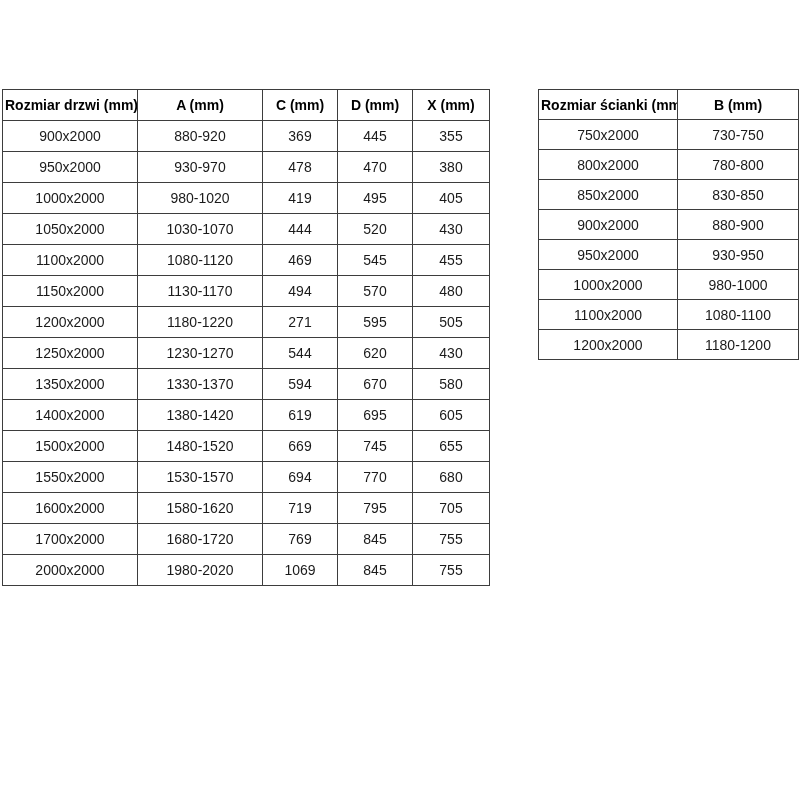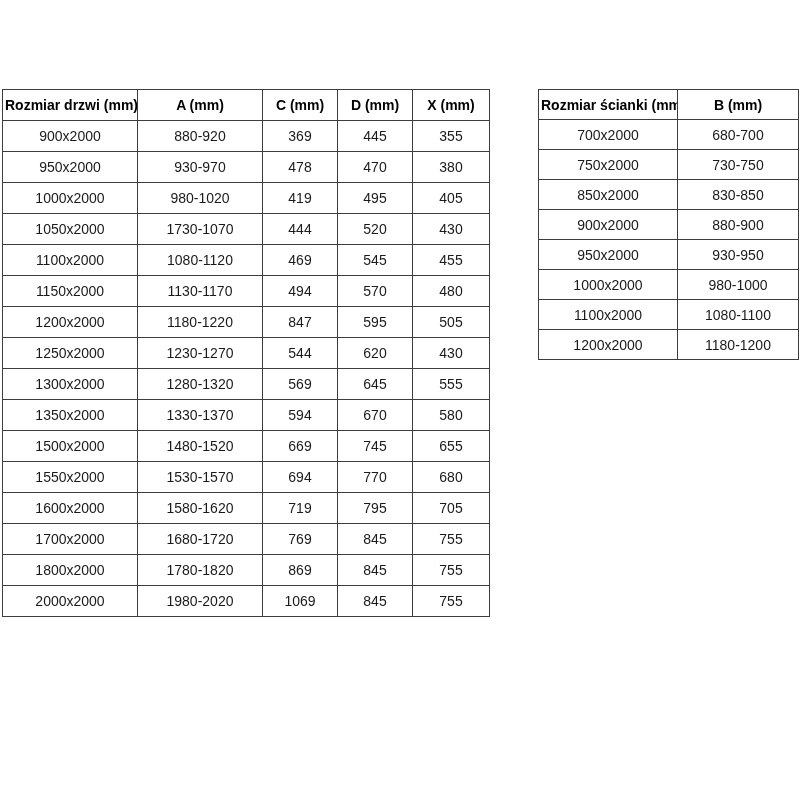--- a/index.html
+++ b/index.html
@@ -101,21 +101,21 @@
         </tr>
         <tr>
           <td>1000x2000</td>
           <td>980-1020</td>
           <td>419</td>
           <td>495</td>
           <td>405</td>
         </tr>
         <tr>
           <td>1050x2000</td>
-          <td>1730-1070</td>
+          <td>1030-1070</td>
           <td>444</td>
           <td>520</td>
           <td>430</td>
         </tr>
         <tr>
           <td>1100x2000</td>
           <td>1080-1120</td>
           <td>469</td>
           <td>545</td>
           <td>455</td>
@@ -123,46 +123,46 @@
         <tr>
           <td>1150x2000</td>
           <td>1130-1170</td>
           <td>494</td>
           <td>570</td>
           <td>480</td>
         </tr>
         <tr>
           <td>1200x2000</td>
           <td>1180-1220</td>
-          <td>847</td>
+          <td>271</td>
           <td>595</td>
           <td>505</td>
         </tr>
         <tr>
           <td>1250x2000</td>
           <td>1230-1270</td>
           <td>544</td>
           <td>620</td>
           <td>430</td>
         </tr>
         <tr>
-          <td>1300x2000</td>
-          <td>1280-1320</td>
-          <td>569</td>
-          <td>645</td>
-          <td>555</td>
-        </tr>
-        <tr>
           <td>1350x2000</td>
           <td>1330-1370</td>
           <td>594</td>
           <td>670</td>
           <td>580</td>
         </tr>
         <tr>
+          <td>1400x2000</td>
+          <td>1380-1420</td>
+          <td>619</td>
+          <td>695</td>
+          <td>605</td>
+        </tr>
+        <tr>
           <td>1500x2000</td>
           <td>1480-1520</td>
           <td>669</td>
           <td>745</td>
           <td>655</td>
         </tr>
         <tr>
           <td>1550x2000</td>
           <td>1530-1570</td>
           <td>694</td>
@@ -173,27 +173,20 @@
           <td>1600x2000</td>
           <td>1580-1620</td>
           <td>719</td>
           <td>795</td>
           <td>705</td>
         </tr>
         <tr>
           <td>1700x2000</td>
           <td>1680-1720</td>
           <td>769</td>
-          <td>845</td>
-          <td>755</td>
-        </tr>
-        <tr>
-          <td>1800x2000</td>
-          <td>1780-1820</td>
-          <td>869</td>
           <td>845</td>
           <td>755</td>
         </tr>
         <tr>
           <td>2000x2000</td>
           <td>1980-2020</td>
           <td>1069</td>
           <td>845</td>
           <td>755</td>
         </tr>
@@ -206,28 +199,28 @@
         <col class="c-b">
     </colgroup>
     <thead>
       <tr>
           <th>Rozmiar ścianki (mm)</th>
           <th>B (mm)</th>
         </tr>
     </thead>
     <tbody>
         <tr>
-          <td>700x2000</td>
-          <td>680-700</td>
-        </tr>
-        <tr>
           <td>750x2000</td>
           <td>730-750</td>
         </tr>
         <tr>
+          <td>800x2000</td>
+          <td>780-800</td>
+        </tr>
+        <tr>
           <td>850x2000</td>
           <td>830-850</td>
         </tr>
         <tr>
           <td>900x2000</td>
           <td>880-900</td>
         </tr>
         <tr>
           <td>950x2000</td>
           <td>930-950</td>

